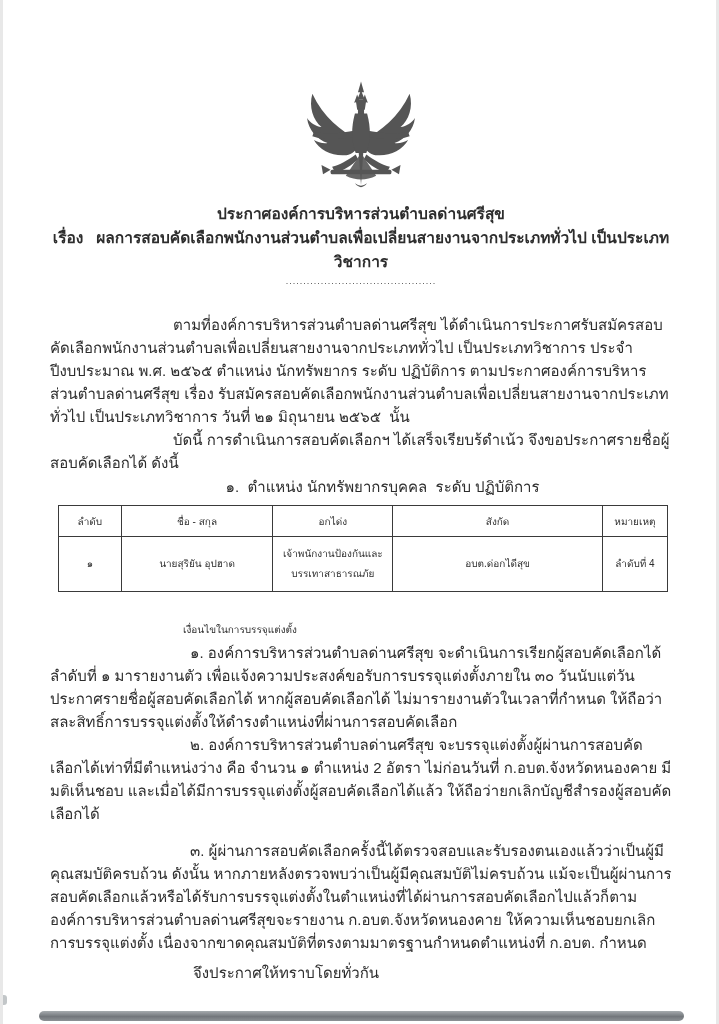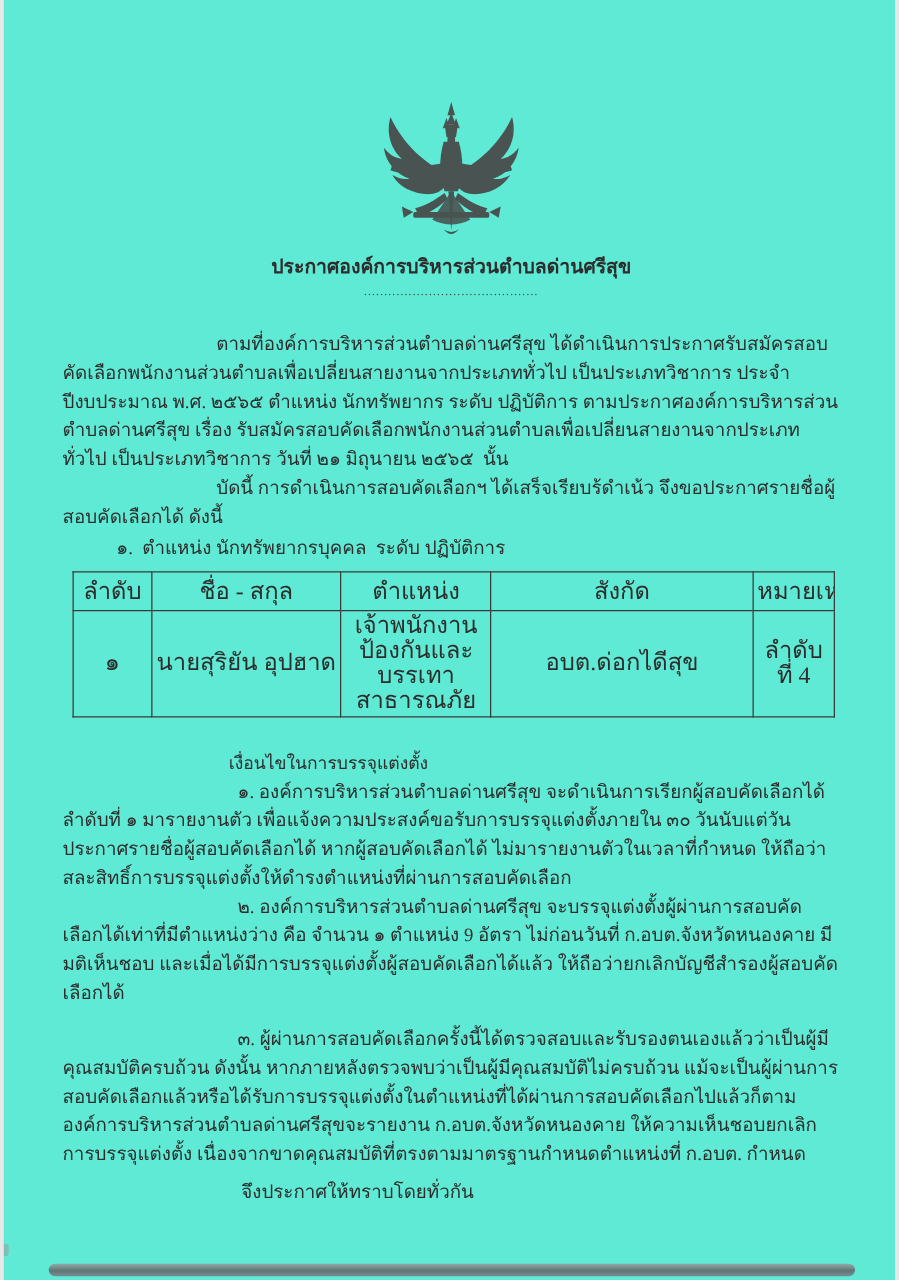--- a/index.html
+++ b/index.html
@@ -1,58 +1,58 @@
 <!DOCTYPE html>
 <html><head>
 <meta charset="utf-8">
 <style>
   html,body{margin:0;padding:0;background:#e8e8e8;}
   .page{
     position:relative;
     width:713px;height:1024px;
     margin:0 auto;
-    background:#5eead4;
+    background:#ffffff;
     overflow:hidden;
-    font-family:Liberation Serif, serif;
+    font-family:Liberation Sans, sans-serif;
     color:#2d2d2d;
     box-sizing:border-box;
     padding:80px 44px 0 47px;
   }
   .txt{white-space:pre-wrap;}
   .emblem{display:block;width:168px;height:114px;margin:0 auto;}
   .title-block{text-align:center;margin-top:8px;}
   .title-line{font-size:15.5px;font-weight:bold;line-height:24px;}
   .dotted{font-size:9px;letter-spacing:1px;line-height:12px;color:#4a4a4a;margin-top:1px;}
   .body-text{font-size:15px;line-height:23px;text-align:left;}
   .para{margin:0;text-indent:123px;}
   .para-first{margin-top:26px;}
-  .pos-heading{margin:1px 0 0 43px;font-size:15px;line-height:24px;}
+  .pos-heading{margin:1px 0 0 43px;font-size:15px;line-height:24px;text-align:center;}
   table.result{
     border-collapse:collapse;
     margin:6px 0 0 8px;
     width:610px;
     table-layout:fixed;
-    font-size:19px;
+    font-size:10px;
   }
   table.result th, table.result td{
     border:1px solid #3a3a3a;
     text-align:center;
     vertical-align:middle;
     font-weight:normal;
     padding:2px 3px;
     overflow:hidden;
   }
   table.result th{height:26px;}
   table.result td{height:50px;line-height:20px;}
   .col-no{width:10.3%;}
   .col-name{width:24.9%;}
   .col-pos{width:19.7%;}
   .col-org{width:34.4%;}
   .col-note{width:10.7%;}
-  .cond-heading{margin:26px 0 0 133px;font-size:14px;line-height:23px;}
+  .cond-heading{margin:26px 0 0 133px;font-size:10px;line-height:23px;}
   .cond-item{margin:0;text-indent:140px;}
   .cond-item-gap{margin-top:14px;}
   .closing{margin:7px 0 0 143px;font-size:15px;line-height:23px;}
   .scan-bar{
     position:absolute;
     left:36px;right:32px;top:1011px;height:10px;
     background:linear-gradient(180deg,#9aa0a4 0%,#60656a 55%,#7d8287 100%);
     border-radius:5px;
     opacity:.88;
     filter:blur(.4px);
@@ -87,59 +87,60 @@
         <rect x="70" y="118" width="80" height="6" rx="2"></rect>
         <path d="M70 118 L58 112 L60 124 Z"></path>
         <path d="M150 118 L162 112 L160 124 Z"></path>
         <path d="M102 136 Q110 146 118 136 Q110 142 102 136 Z"></path>
       </g>
     </svg>
   </span>
 
   <div class="title-block">
     <div class="title-line txt">ประกาศองค์การบริหารส่วนตำบลด่านศรีสุข</div>
+    <div class="title-line txt">เรื่อง   ผลการสอบคัดเลือกพนักงานส่วนตำบลเพื่อเปลี่ยนสายงานจากประเภททั่วไป เป็นประเภทวิชาการ</div>
     <div class="dotted">...........................................</div>
   </div>
 
   <div class="body-text">
     <p class="para para-first txt">ตามที่องค์การบริหารส่วนตำบลด่านศรีสุข ได้ดำเนินการประกาศรับสมัครสอบคัดเลือกพนักงานส่วนตำบลเพื่อเปลี่ยนสายงานจากประเภททั่วไป เป็นประเภทวิชาการ ประจำปีงบประมาณ พ.ศ. ๒๕๖๕ ตำแหน่ง นักทรัพยากร ระดับ ปฏิบัติการ ตามประกาศองค์การบริหารส่วนตำบลด่านศรีสุข เรื่อง รับสมัครสอบคัดเลือกพนักงานส่วนตำบลเพื่อเปลี่ยนสายงานจากประเภททั่วไป เป็นประเภทวิชาการ วันที่ ๒๑ มิถุนายน ๒๕๖๕  นั้น</p>
     <p class="para txt">บัดนี้ การดำเนินการสอบคัดเลือกฯ ได้เสร็จเรียบร้ดำเน้ว จึงขอประกาศรายชื่อผู้สอบคัดเลือกได้ ดังนี้</p>
     <div class="pos-heading txt">๑.  ตำแหน่ง นักทรัพยากรบุคคล  ระดับ ปฏิบัติการ</div>
 
     <table class="result">
       <colgroup>
         <col class="col-no">
           <col class="col-name">
           <col class="col-pos">
           <col class="col-org">
           <col class="col-note">
       </colgroup>
       <thead>
         <tr>
           <th class="txt">ลำดับ</th>
           <th class="txt">ชื่อ - สกุล</th>
-          <th class="txt">ตำแหน่ง</th>
+          <th class="txt">อกได่ง</th>
           <th class="txt">สังกัด</th>
           <th class="txt">หมายเหตุ</th>
         </tr>
       </thead>
       <tbody>
         <tr>
           <td class="txt">๑</td>
           <td class="txt">นายสุริยัน อุปฮาด</td>
           <td class="txt">เจ้าพนักงานป้องกันและ บรรเทาสาธารณภัย</td>
           <td class="txt">อบต.ด่อกไดีสุข</td>
           <td class="txt">ลำดับที่ 4</td>
         </tr>
       </tbody>
     </table>
 
     <div class="cond-heading txt">เงื่อนไขในการบรรจุแต่งตั้ง</div>
     <p class="para cond-item txt">๑. องค์การบริหารส่วนตำบลด่านศรีสุข จะดำเนินการเรียกผู้สอบคัดเลือกได้ลำดับที่ ๑ มารายงานตัว เพื่อแจ้งความประสงค์ขอรับการบรรจุแต่งตั้งภายใน ๓๐ วันนับแต่วันประกาศรายชื่อผู้สอบคัดเลือกได้ หากผู้สอบคัดเลือกได้ ไม่มารายงานตัวในเวลาที่กำหนด ให้ถือว่าสละสิทธิ์การบรรจุแต่งตั้งให้ดำรงตำแหน่งที่ผ่านการสอบคัดเลือก</p>
-    <p class="para cond-item txt">๒. องค์การบริหารส่วนตำบลด่านศรีสุข จะบรรจุแต่งตั้งผู้ผ่านการสอบคัดเลือกได้เท่าที่มีตำแหน่งว่าง คือ จำนวน ๑ ตำแหน่ง 9 อัตรา ไม่ก่อนวันที่ ก.อบต.จังหวัดหนองคาย มีมติเห็นชอบ และเมื่อได้มีการบรรจุแต่งตั้งผู้สอบคัดเลือกได้แล้ว ให้ถือว่ายกเลิกบัญชีสำรองผู้สอบคัดเลือกได้</p>
+    <p class="para cond-item txt">๒. องค์การบริหารส่วนตำบลด่านศรีสุข จะบรรจุแต่งตั้งผู้ผ่านการสอบคัดเลือกได้เท่าที่มีตำแหน่งว่าง คือ จำนวน ๑ ตำแหน่ง 2 อัตรา ไม่ก่อนวันที่ ก.อบต.จังหวัดหนองคาย มีมติเห็นชอบ และเมื่อได้มีการบรรจุแต่งตั้งผู้สอบคัดเลือกได้แล้ว ให้ถือว่ายกเลิกบัญชีสำรองผู้สอบคัดเลือกได้</p>
     <p class="para cond-item cond-item-gap txt">๓. ผู้ผ่านการสอบคัดเลือกครั้งนี้ได้ตรวจสอบและรับรองตนเองแล้วว่าเป็นผู้มีคุณสมบัติครบถ้วน ดังนั้น หากภายหลังตรวจพบว่าเป็นผู้มีคุณสมบัติไม่ครบถ้วน แม้จะเป็นผู้ผ่านการสอบคัดเลือกแล้วหรือได้รับการบรรจุแต่งตั้งในตำแหน่งที่ได้ผ่านการสอบคัดเลือกไปแล้วก็ตาม องค์การบริหารส่วนตำบลด่านศรีสุขจะรายงาน ก.อบต.จังหวัดหนองคาย ให้ความเห็นชอบยกเลิกการบรรจุแต่งตั้ง เนื่องจากขาดคุณสมบัติที่ตรงตามมาตรฐานกำหนดตำแหน่งที่ ก.อบต. กำหนด</p>
 
     <div class="closing txt">จึงประกาศให้ทราบโดยทั่วกัน</div>
   </div>
 
   <div class="scan-bar"></div>
   <div class="scan-speck"></div>
 </div>
 
 </body></html>

